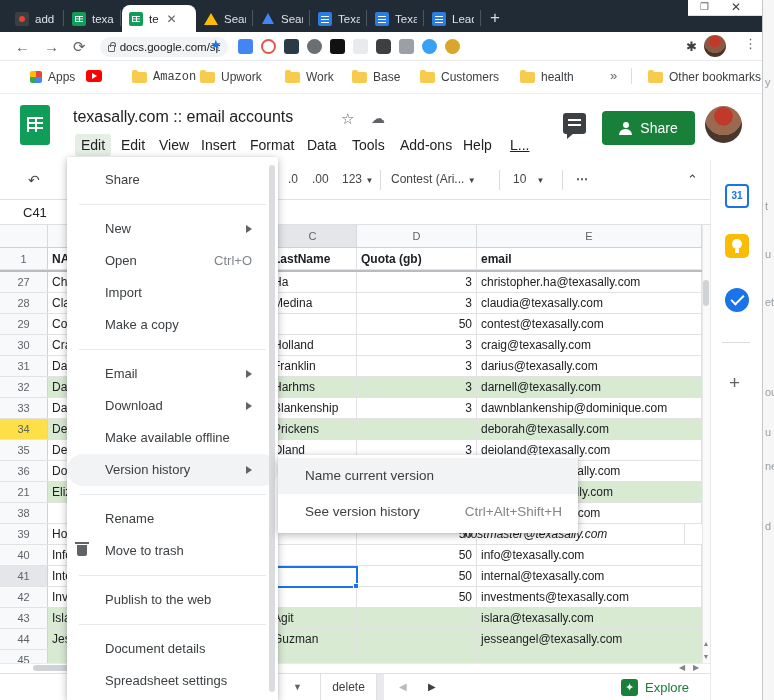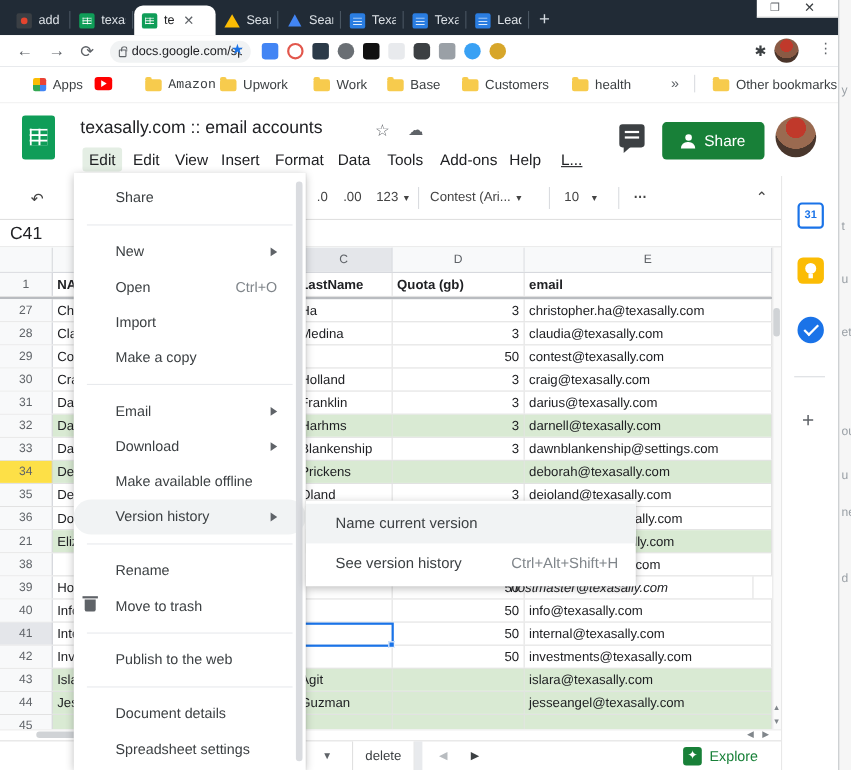--- a/index.html
+++ b/index.html
@@ -80,21 +80,21 @@
   #share-person:after { content:""; position:absolute; left:0; top:7px; width:13px; height:6px; border-radius:6px 6px 0 0; background:#fff; }
   #hdr-avatar { left:705px; top:106px; width:37px; height:37px; border-radius:50%;
      background:radial-gradient(circle at 50% 28%, #c0392b 0 28%, #9a6a50 29% 58%, #49362c 59%); }
 
   
   #toolbar { left:0; top:160px; width:710px; height:40px; background:#fff; border-bottom:1px solid #e0e0e0; }
   .tbtxt { position:absolute; top:172px; font-size:12px; color:#444; cursor:pointer; }
   .tbdiv { position:absolute; top:170px; width:1px; height:20px; background:#dadce0; }
   .caret { font-size:8px; color:#444; }
   #formula-row { left:0; top:200px; width:710px; height:25px; background:#fff; border-bottom:1px solid #e0e0e0; }
-  #name-box { left:0; top:200px; width:90px; height:25px; border-right:1px solid #e0e0e0; font-size:16px; color:#202124; line-height:25px; padding-left:9px; cursor:text; }
+  #name-box { left:0; top:200px; width:90px; height:25px; border-right:1px solid #e0e0e0; font-size:13px; color:#202124; line-height:25px; padding-left:23px; cursor:text; }
 
   
   #grid { left:0; top:225px; width:702px; height:438px; overflow:hidden; background:#fff; }
   .cell { position:absolute; height:100%; border-right:1px solid #e2e2e2; font-size:12px; color:#202124;
      white-space:nowrap; overflow:hidden; padding:0 4px; line-height:20px; }
   .grow { position:absolute; left:0; width:702px; border-bottom:1px solid #e2e2e2; }
   .rowhdr { background:#f8f9fa; color:#5f6368; font-size:11px; text-align:center; border-right:1px solid #cfd2d6; }
   .colhdr-row { top:0; height:23px; background:#f8f9fa; border-bottom:1px solid #cfd2d6; }
   .colhdr-row .cell { color:#5f6368; font-size:11px; text-align:center; line-height:22px; background:#f8f9fa; border-right:1px solid #d6d9dd; cursor:pointer; }
   .hdr-sel { background:#e4e6ea !important; }
@@ -330,21 +330,21 @@
       <div class="cell green" style="left: 269px; width: 88px;">Harhms</div>
       <div class="cell num green" style="left: 357px; width: 120px;">3</div>
       <div class="cell green" style="left: 477px; width: 225px;">darnell@texasally.com</div>
     </div>
     <div class="grow" style="top: 173px; height: 21px;">
       <div class="cell rowhdr" style="left: 0px; width: 48px; background: rgb(248, 249, 250);">33</div>
       <div class="cell" style="left: 48px; width: 72px;">Dawn</div>
       <div class="cell" style="left: 120px; width: 149px;"></div>
       <div class="cell" style="left: 269px; width: 88px;">Blankenship</div>
       <div class="cell num" style="left: 357px; width: 120px;">3</div>
-      <div class="cell" style="left: 477px; width: 225px;">dawnblankenship@settings.com</div>
+      <div class="cell" style="left: 477px; width: 225px;">dawnblankenship@dominique.com</div>
     </div>
     <div class="grow" style="top: 194px; height: 21px;">
       <div class="cell rowhdr" style="left: 0px; width: 48px; background: #fde047;">34</div>
       <div class="cell green" style="left: 48px; width: 72px;">Deborah</div>
       <div class="cell green" style="left: 120px; width: 149px;"></div>
       <div class="cell green" style="left: 269px; width: 88px;">Prickens</div>
       <div class="cell num green" style="left: 357px; width: 120px;"></div>
       <div class="cell green" style="left: 477px; width: 225px;">deborah@texasally.com</div>
     </div>
     <div class="grow" style="top: 215px; height: 21px;">

